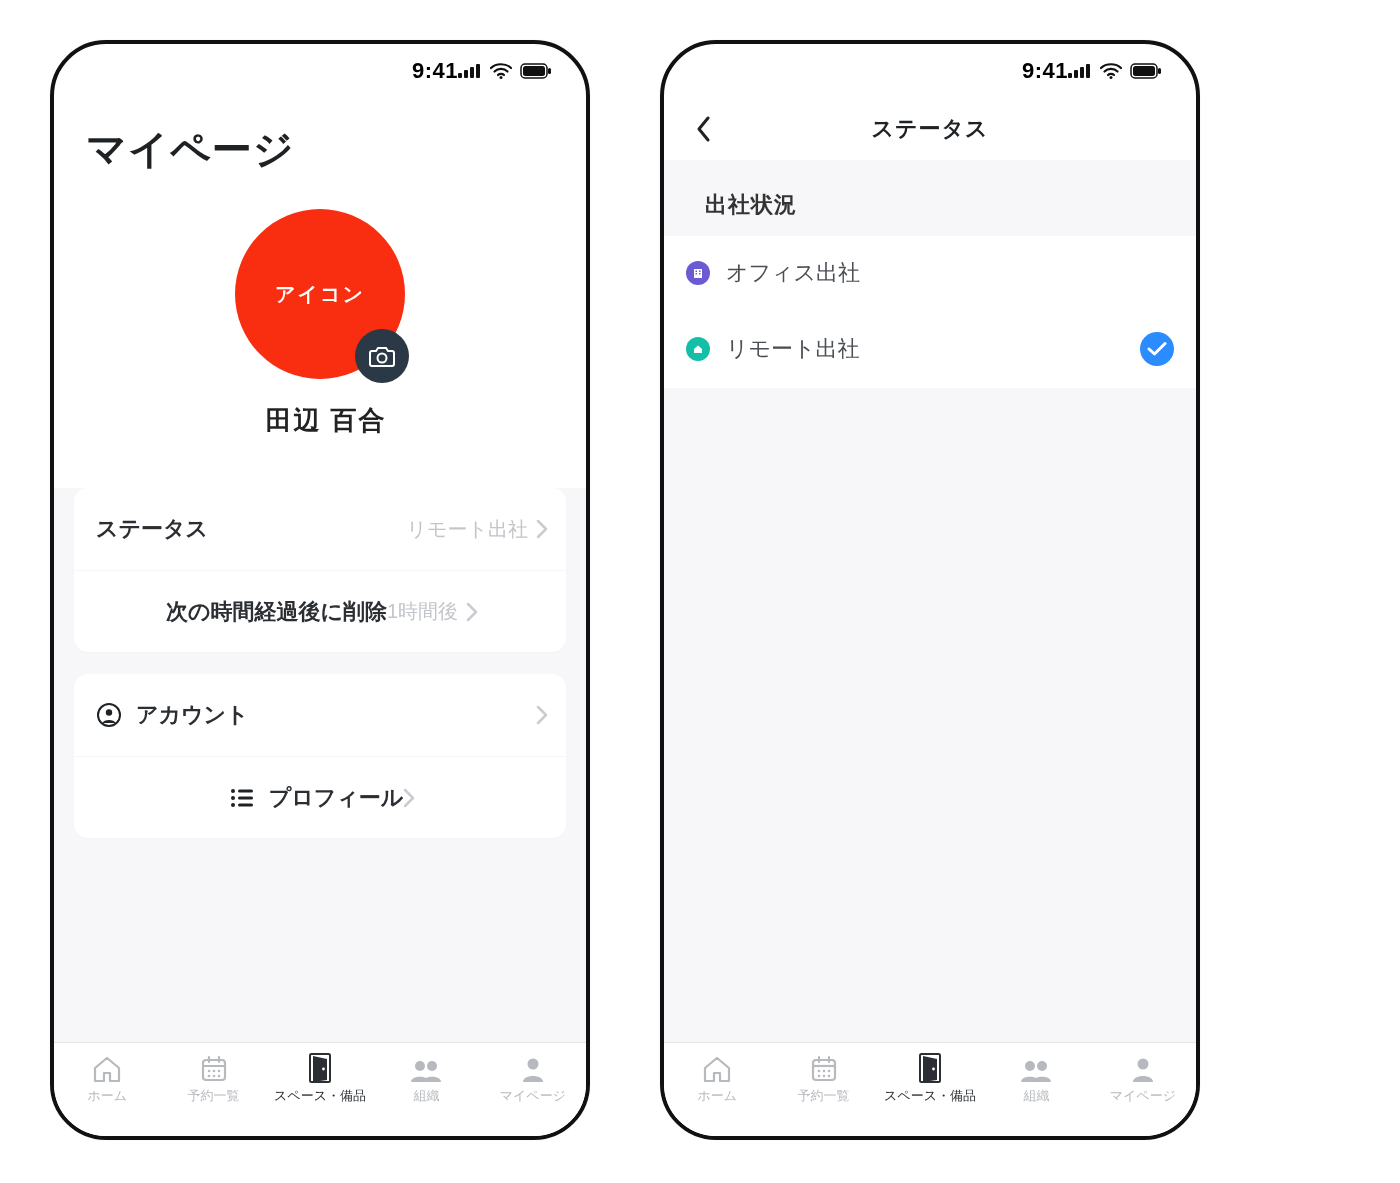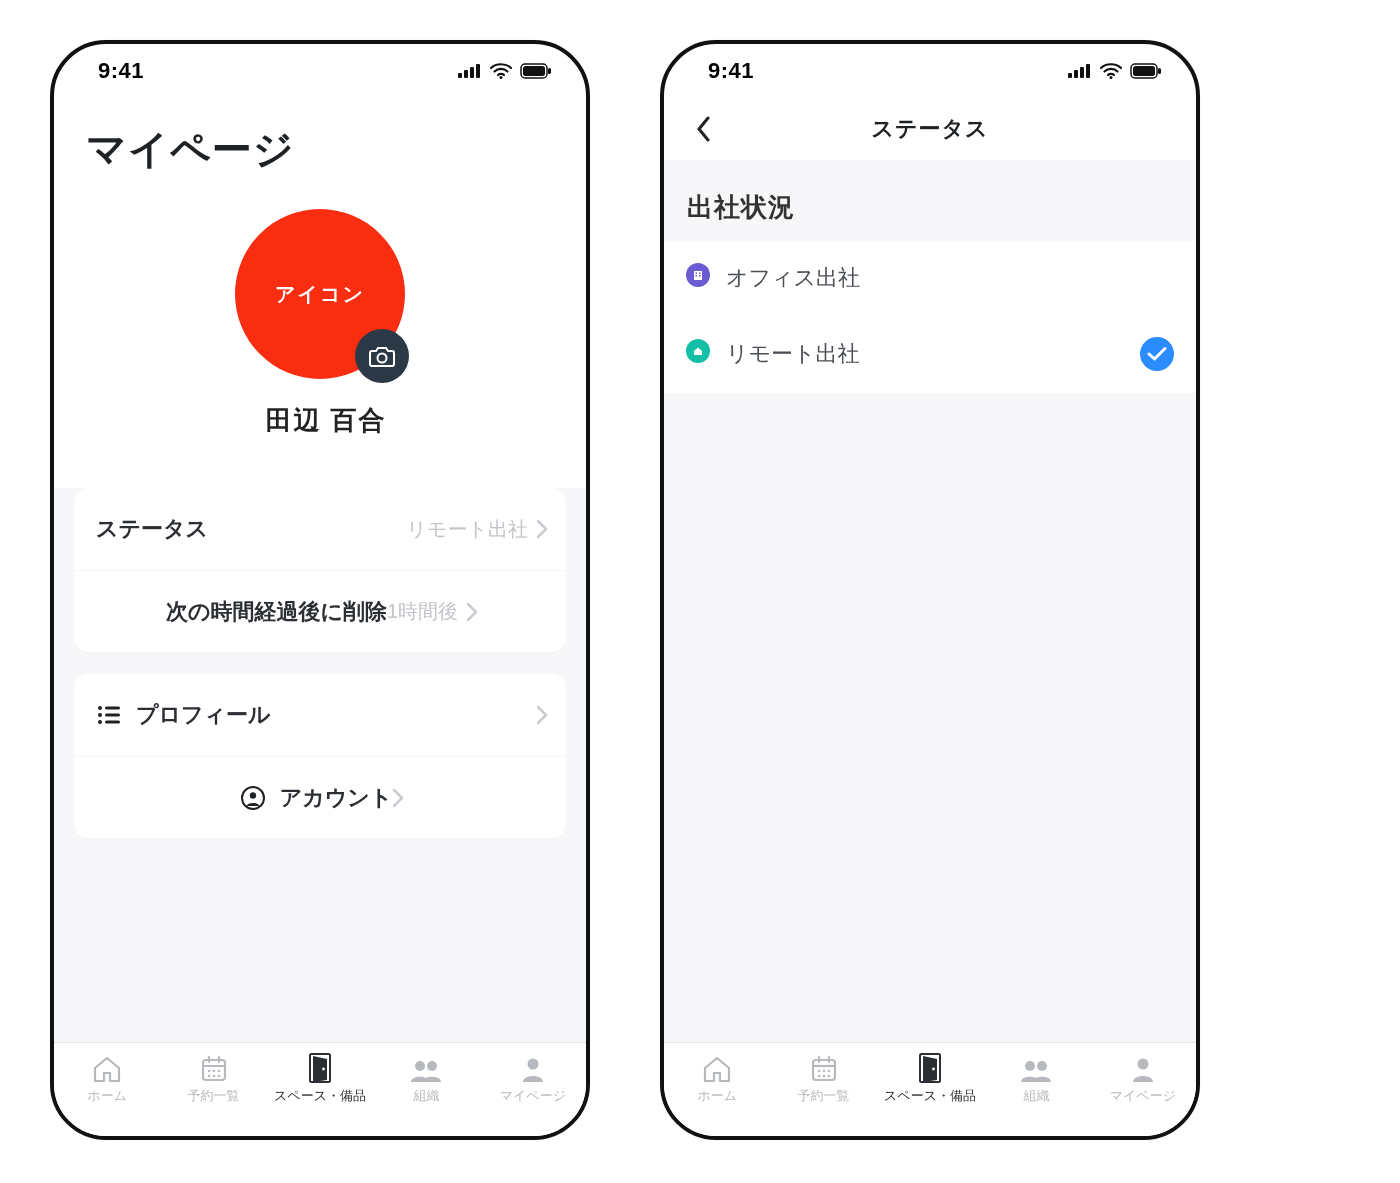--- a/index.html
+++ b/index.html
@@ -30,21 +30,21 @@
     position: absolute;
     inset: 0;
     display: flex;
     flex-direction: column;
   }
   
   .status-bar {
     height: 54px;
     display: flex;
     align-items: center;
-    justify-content: space-between;
+    justify-content: flex-end;
     padding: 0 34px 0 44px;
     font-weight: 600;
     font-size: 22px;
     letter-spacing: 0.5px;
   }
   .status-right {
     display: flex;
     align-items: center;
     gap: 8px;
   }
@@ -188,38 +188,38 @@
     color:#222;
   }
   .s2-title {
     font-size: 22px;
     font-weight: 800;
     letter-spacing: 1px;
     color:#1f2225;
   }
   .s2-body { background:#f7f7f9; height: calc(100% - 62px); }
   .section-label {
-    padding: 30px 23px 16px;
-    font-size: 26px;
+    padding: 30px 41px 16px;
+    font-size: 22px;
     font-weight: 700;
     color:#333;
     letter-spacing: 1px;
   }
   .opts {
     background:#fff;
   }
   .opt {
     display:flex;
     align-items:center;
     justify-content: space-between;
     padding: 22px 22px;
     color:#4a4f55;
     font-size: 22px;
   }
-  .opt .oleft { display:flex; align-items:flex-start; gap:16px; }
+  .opt .oleft { display:flex; align-items:center; gap:16px; }
   .opt .dot {
     width: 24px; height:24px; border-radius:50%;
     display:flex; align-items:center; justify-content:center;
   }
   .dot-purple { background:#6a5bd2; }
   .dot-teal   { background:#13bfa6; }
   .dot-grey   { background:#c2c5c9; }
   .dot svg { display:block; }
   .check {
     width: 34px; height:34px; border-radius:50%;
@@ -301,47 +301,47 @@
                     <path d="M2 2 L10 10 L2 18" stroke="currentColor" stroke-width="2.5" fill="none" stroke-linecap="round" stroke-linejoin="round"></path>
                   </svg>
               </span>
             </div>
           </div>
 
           <div class="card">
             <div class="row">
               <span class="left">
                 <span class="ricon">
+                  <svg width="24" height="24" viewBox="0 0 24 24">
+                      <circle cx="12" cy="12" r="11" fill="none" stroke="#1f2225" stroke-width="2"></circle>
+                      <circle cx="12" cy="9.5" r="3.2" fill="#1f2225"></circle>
+                      <path d="M5.5 20 C6.5 16 17.5 16 18.5 20" fill="#1f2225"></path>
+                    </svg>
+                </span>
+                <span>アカウント</span>
+              </span>
+              <span class="right">
+                <svg class="chev" width="12" height="20" viewBox="0 0 12 20">
+                    <path d="M2 2 L10 10 L2 18" stroke="currentColor" stroke-width="2.5" fill="none" stroke-linecap="round" stroke-linejoin="round"></path>
+                  </svg>
+              </span>
+            </div>
+            <div class="row">
+              <span class="left">
+                <span class="ricon">
                   <svg width="24" height="20" viewBox="0 0 24 20">
                       <circle cx="3" cy="3" r="2" fill="#1f2225"></circle>
                       <rect x="8" y="1.5" width="15" height="3" rx="1.5" fill="#1f2225"></rect>
                       <circle cx="3" cy="10" r="2" fill="#1f2225"></circle>
                       <rect x="8" y="8.5" width="15" height="3" rx="1.5" fill="#1f2225"></rect>
                       <circle cx="3" cy="17" r="2" fill="#1f2225"></circle>
                       <rect x="8" y="15.5" width="15" height="3" rx="1.5" fill="#1f2225"></rect>
                     </svg>
                 </span>
                 <span>プロフィール</span>
-              </span>
-              <span class="right">
-                <svg class="chev" width="12" height="20" viewBox="0 0 12 20">
-                    <path d="M2 2 L10 10 L2 18" stroke="currentColor" stroke-width="2.5" fill="none" stroke-linecap="round" stroke-linejoin="round"></path>
-                  </svg>
-              </span>
-            </div>
-            <div class="row">
-              <span class="left">
-                <span class="ricon">
-                  <svg width="24" height="24" viewBox="0 0 24 24">
-                      <circle cx="12" cy="12" r="11" fill="none" stroke="#1f2225" stroke-width="2"></circle>
-                      <circle cx="12" cy="9.5" r="3.2" fill="#1f2225"></circle>
-                      <path d="M5.5 20 C6.5 16 17.5 16 18.5 20" fill="#1f2225"></path>
-                    </svg>
-                </span>
-                <span>アカウント</span>
               </span>
               <span class="right">
                 <svg class="chev" width="12" height="20" viewBox="0 0 12 20">
                     <path d="M2 2 L10 10 L2 18" stroke="currentColor" stroke-width="2.5" fill="none" stroke-linecap="round" stroke-linejoin="round"></path>
                   </svg>
               </span>
             </div>
           </div>
 
         </div>

